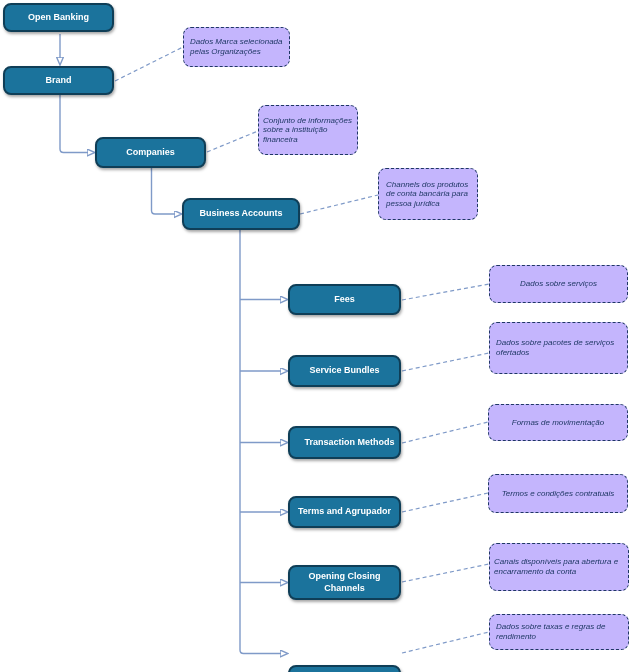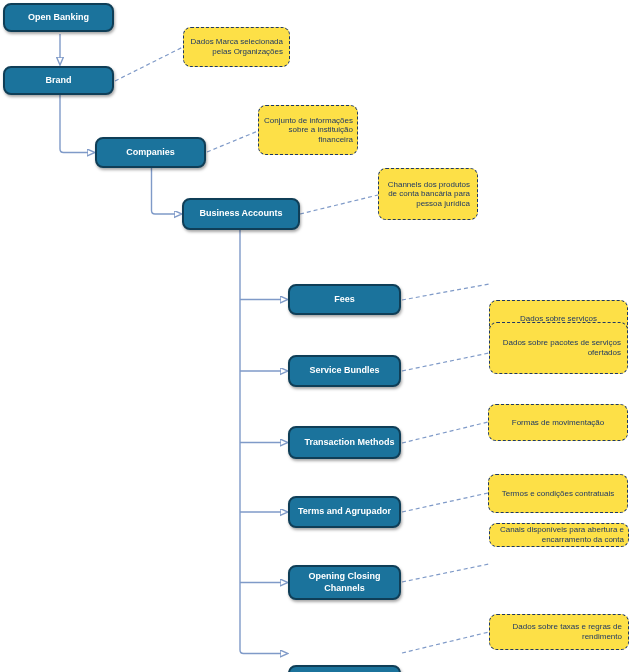--- a/index.html
+++ b/index.html
@@ -55,49 +55,50 @@
     font-weight:bold;
     line-height:1.25;
     padding:2px 3px;
     box-shadow:1px 2px 3px rgba(0,0,0,0.35);
   }
   .note{
     position:absolute;
     display:flex;
     align-items:center;
     justify-content:center;
-    text-align:right;
-    background:#fde047;
+    text-align:left;
+    background:#c4b5fd;
     border:1.3px dashed var(--note-border);
     border-radius:8px;
     color:var(--note-text);
     font-size:8px;
     line-height:1.2;
     padding:2px 6px;
+    font-style:italic;
   }
   
   #n-open-banking{left:3px;top:3px;width:111px;height:29px;}
   #n-brand{left:3px;top:66px;width:111px;height:29px;}
   #n-companies{left:95px;top:137px;width:111px;height:31px;}
   #n-business-accounts{left:182px;top:198px;width:118px;height:32px;}
   #n-fees{left:288px;top:284px;width:113px;height:31px;}
   #n-service-bundles{left:288px;top:355px;width:113px;height:32px;}
   #n-transaction-methods{left:288px;top:426px;width:113px;height:33px;padding-left:13px;}
   #n-terms-and-conditions{left:288px;top:496px;width:113px;height:32px;}
   #n-opening-closing-channels{left:288px;top:565px;width:113px;height:35px;}
   #n-income-rate{left:288px;top:637px;width:113px;height:33px;margin-top:28px;}
   
   #note-brand{left:183px;top:27px;width:107px;height:40px;}
   #note-companies{left:258px;top:105px;width:100px;height:50px;padding:2px 4px;}
   #note-business-accounts{left:378px;top:168px;width:100px;height:52px;padding:2px 7px;}
-  #note-fees{left:489px;top:265px;width:139px;height:38px;margin-top:35px;}
+  #note-fees{left:489px;top:265px;width:139px;height:38px;}
   #note-service-bundles{left:489px;top:322px;width:139px;height:52px;}
   #note-transaction-methods{left:488px;top:404px;width:140px;height:37px;}
   #note-terms-and-conditions{left:488px;top:474px;width:140px;height:39px;}
-  #note-opening-closing-channels{left:489px;top:523px;width:140px;height:24px;padding:2px 4px;}
+  #note-opening-closing-channels{left:489px;top:543px;width:140px;height:48px;padding:2px 4px;}
   #note-income-rate{left:489px;top:614px;width:140px;height:36px;}
 </style>
 </head>
 <body>
 
 <div class="canvas">
 
   <svg class="wires" viewBox="0 0 630 672" xmlns="http://www.w3.org/2000/svg">
     <defs>
       <marker id="arrow" markerUnits="userSpaceOnUse" markerWidth="9" markerHeight="8" refX="1" refY="3.5" orient="auto">

